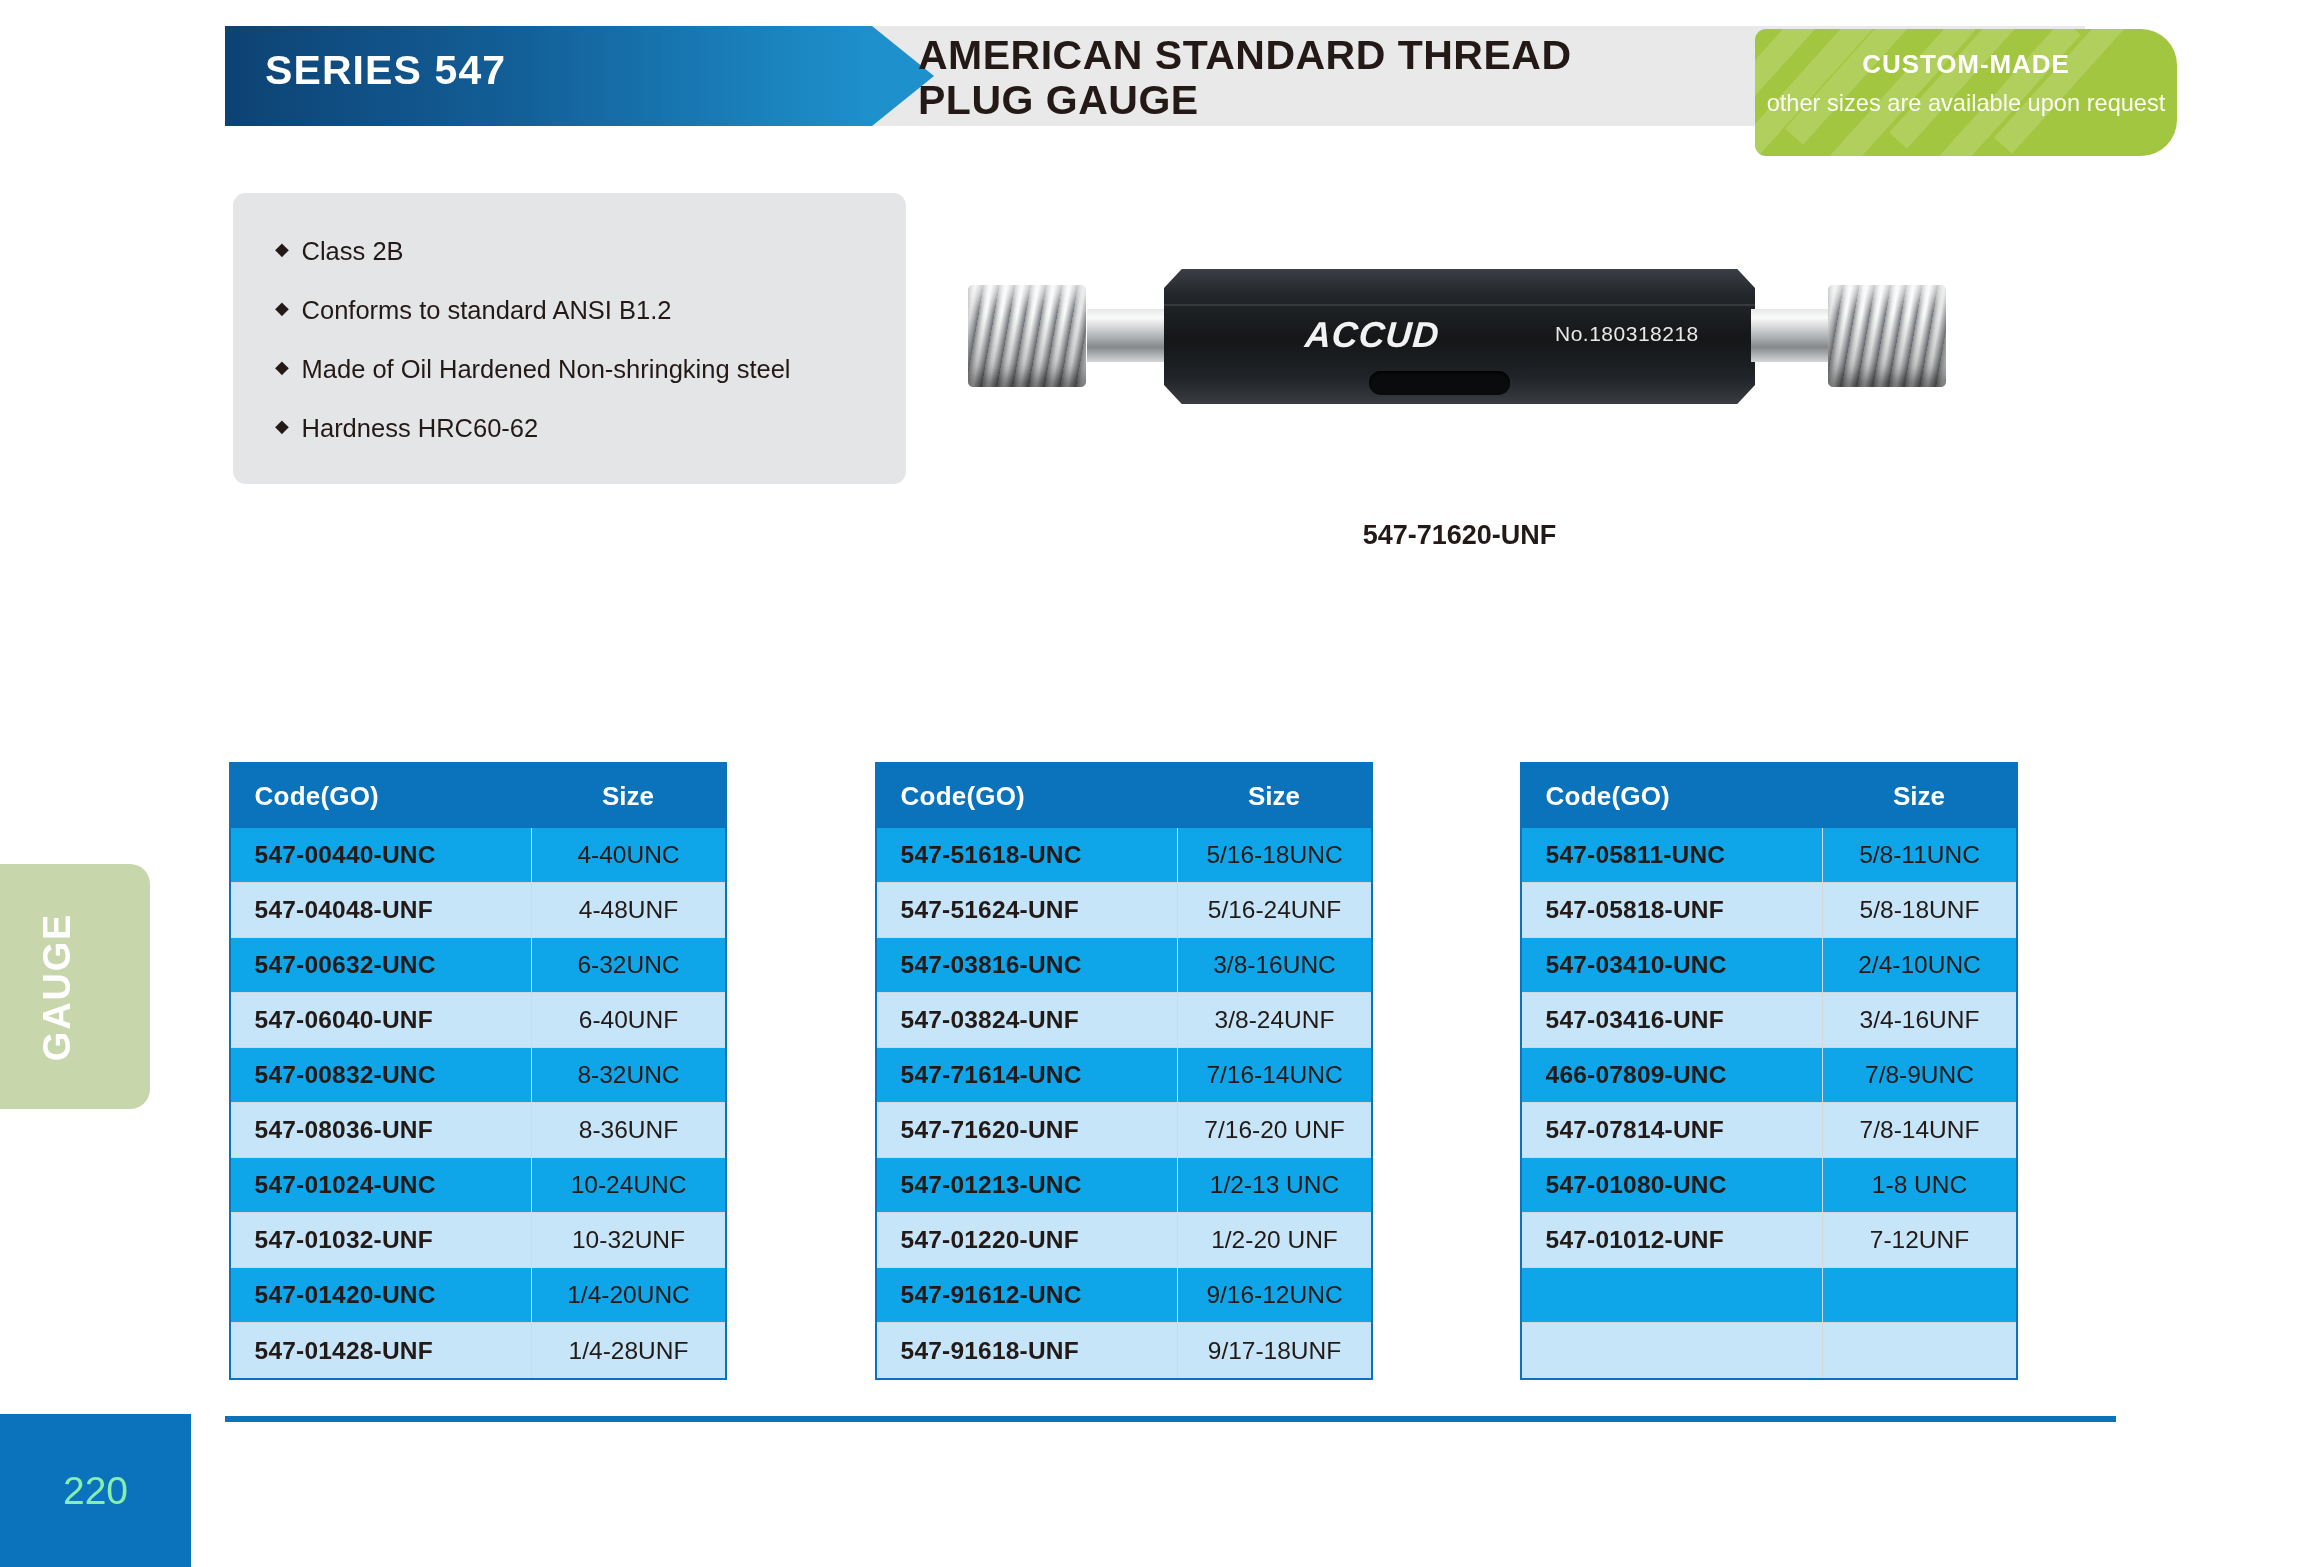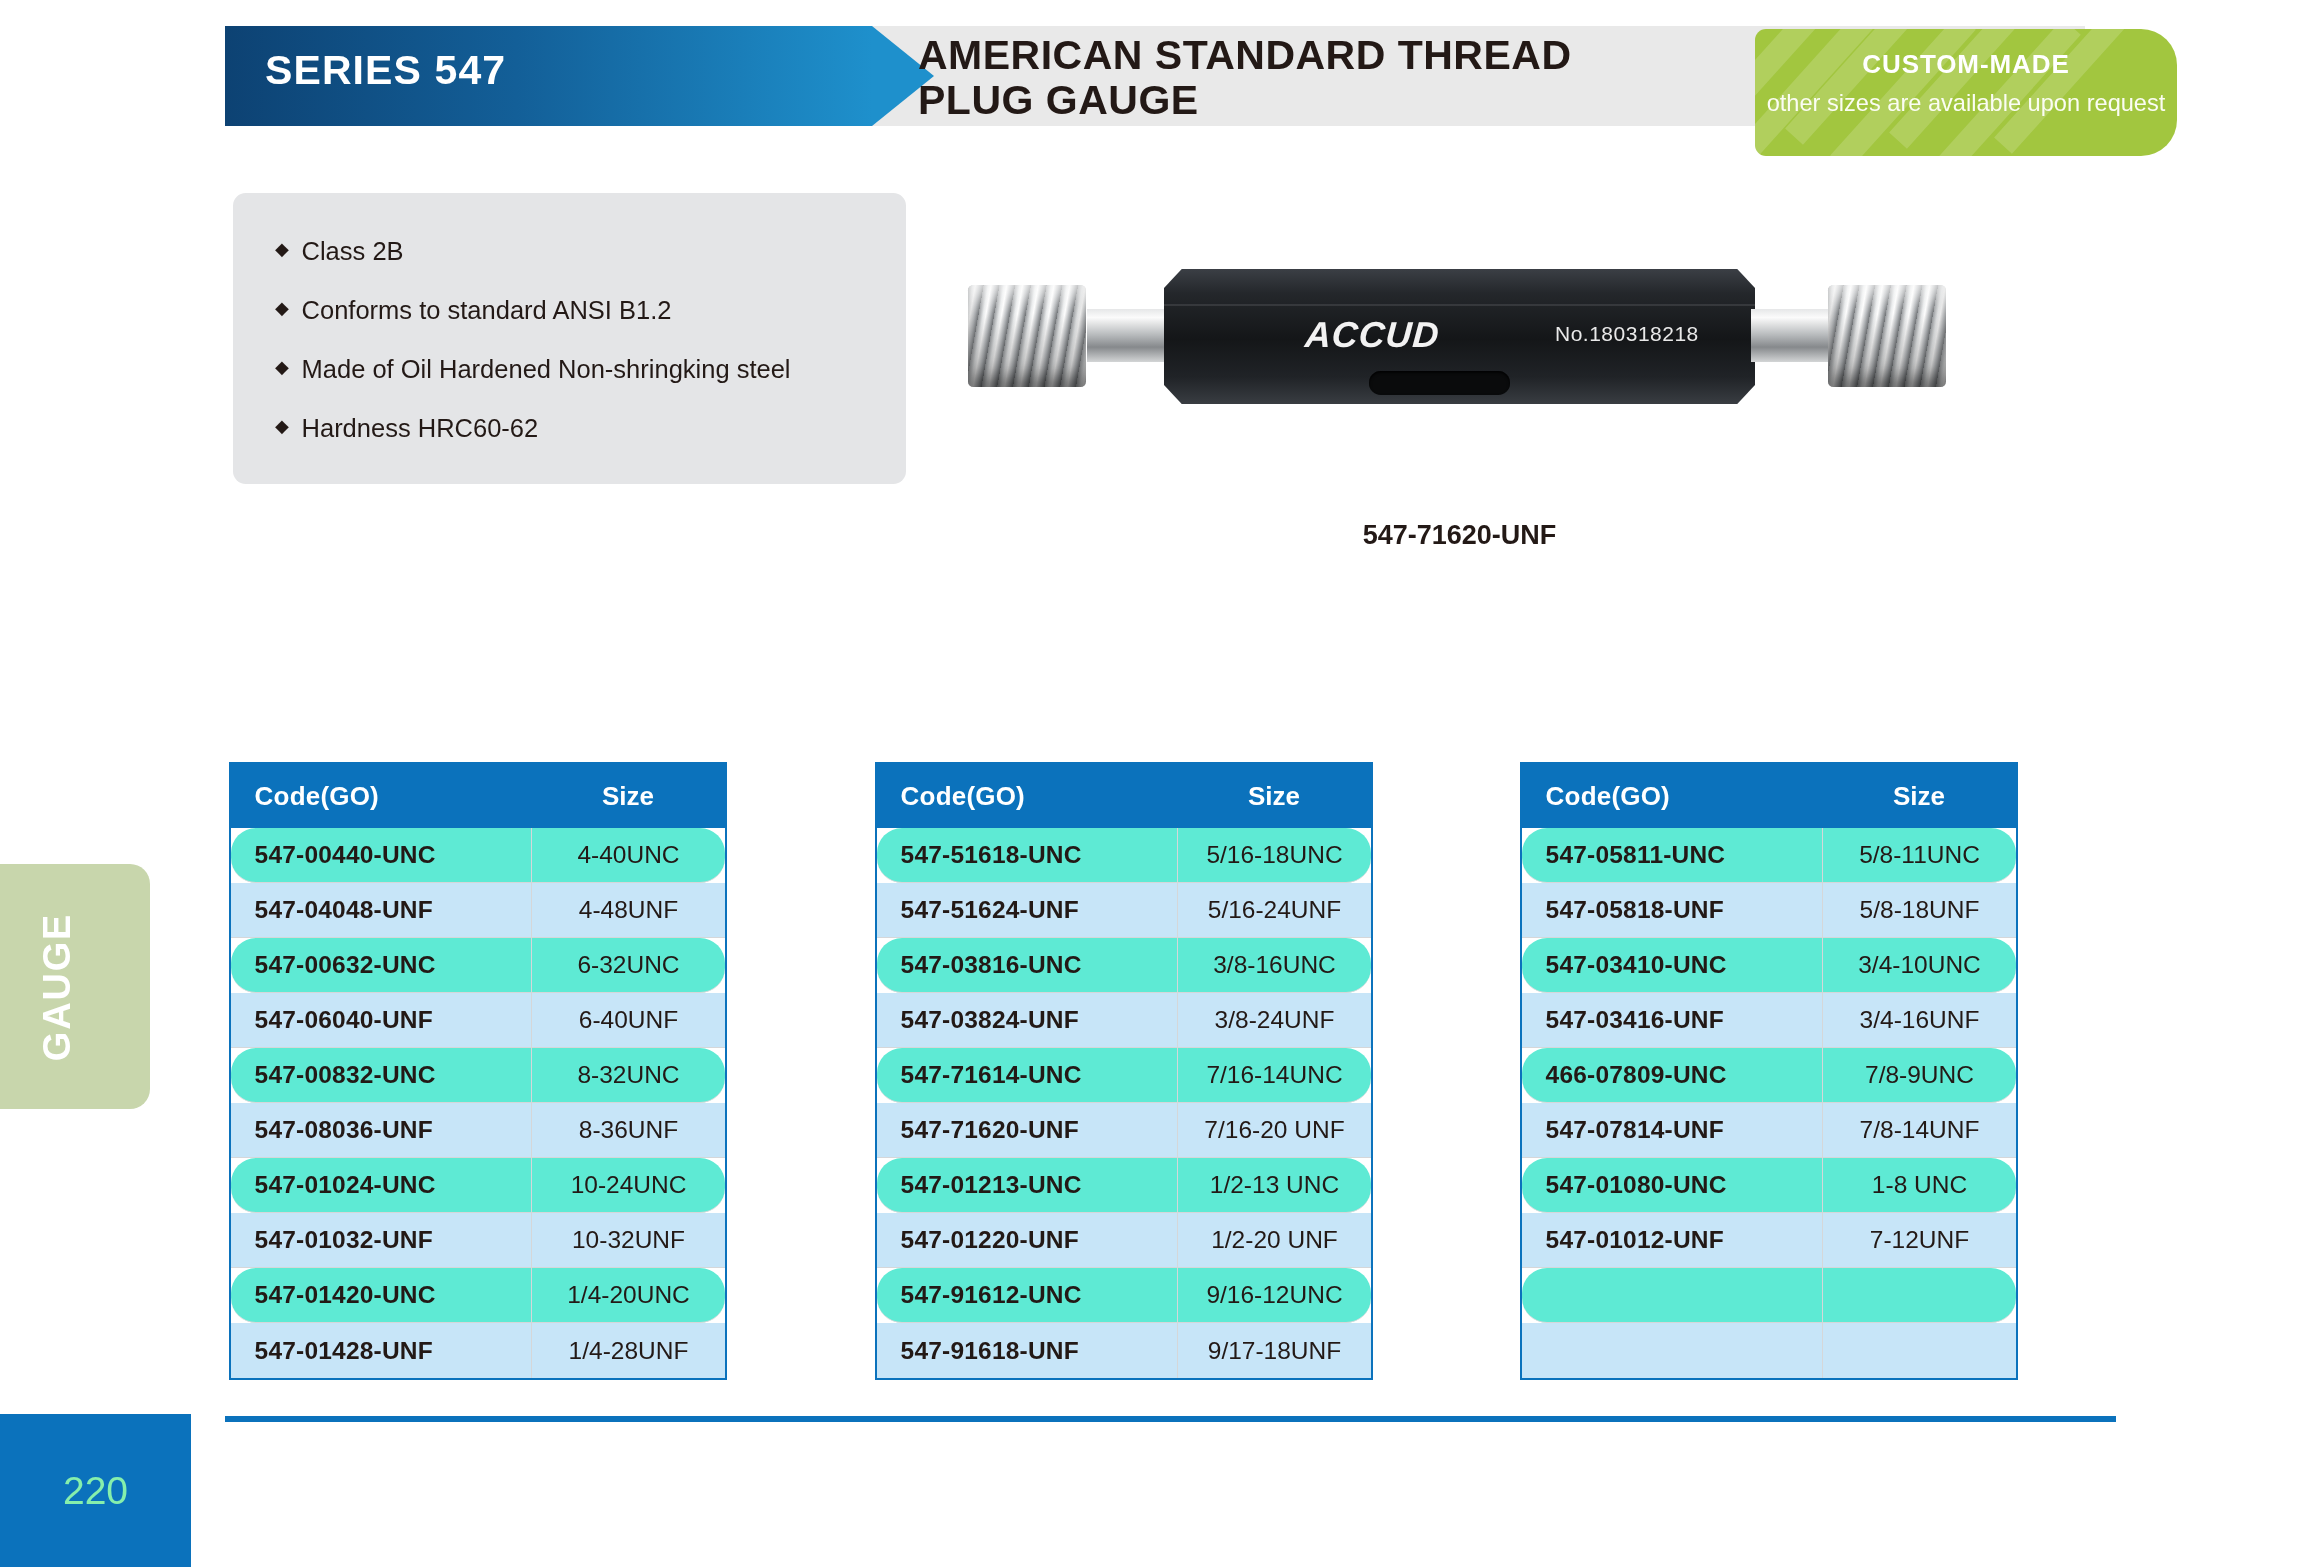--- a/index.html
+++ b/index.html
@@ -142,21 +142,21 @@
     border-collapse: collapse;
     font-size:0;
   }
   .tbl.t1 { left:0px; }
   .tbl.t2 { left:646px; }
   .tbl.t3 { left:1291px; }
 
   .trow { display:flex; height:55px; }
   .trow.head { height:64px; background:#0b72bc; }
   .trow.alt  { background:#c7e5f8; }
-  .trow.plain{ background:#5eead4;border-radius:25px; }
+  .trow.plain{ background:#0ea5e9; }
   .trow.sep  { border-bottom:0.9px solid #d5d7d9; }
 
   .cell {
     display:flex; align-items:center;
     font-size:24.5px; color:#231916;
   }
   .c-code { width:300px; padding-left:23.6px; font-weight:bold; letter-spacing:0.2px; }
   .c-size { flex:1; justify-content:center; border-left:0.9px solid #d5d7d9; }
   .trow.head .cell { color:#ffffff; font-weight:bold; font-size:26px; border-left:none; }
   .trow.head .c-size { justify-content:center; }
@@ -353,21 +353,21 @@
       <div class="trow plain sep">
           <div class="cell c-code">547-05811-UNC</div>
           <div class="cell c-size">5/8-11UNC</div>
         </div>
       <div class="trow alt sep">
           <div class="cell c-code">547-05818-UNF</div>
           <div class="cell c-size">5/8-18UNF</div>
         </div>
       <div class="trow plain sep">
           <div class="cell c-code">547-03410-UNC</div>
-          <div class="cell c-size">3/4-10UNC</div>
+          <div class="cell c-size">2/4-10UNC</div>
         </div>
       <div class="trow alt sep">
           <div class="cell c-code">547-03416-UNF</div>
           <div class="cell c-size">3/4-16UNF</div>
         </div>
       <div class="trow plain sep">
           <div class="cell c-code">466-07809-UNC</div>
           <div class="cell c-size">7/8-9UNC</div>
         </div>
       <div class="trow alt sep">

